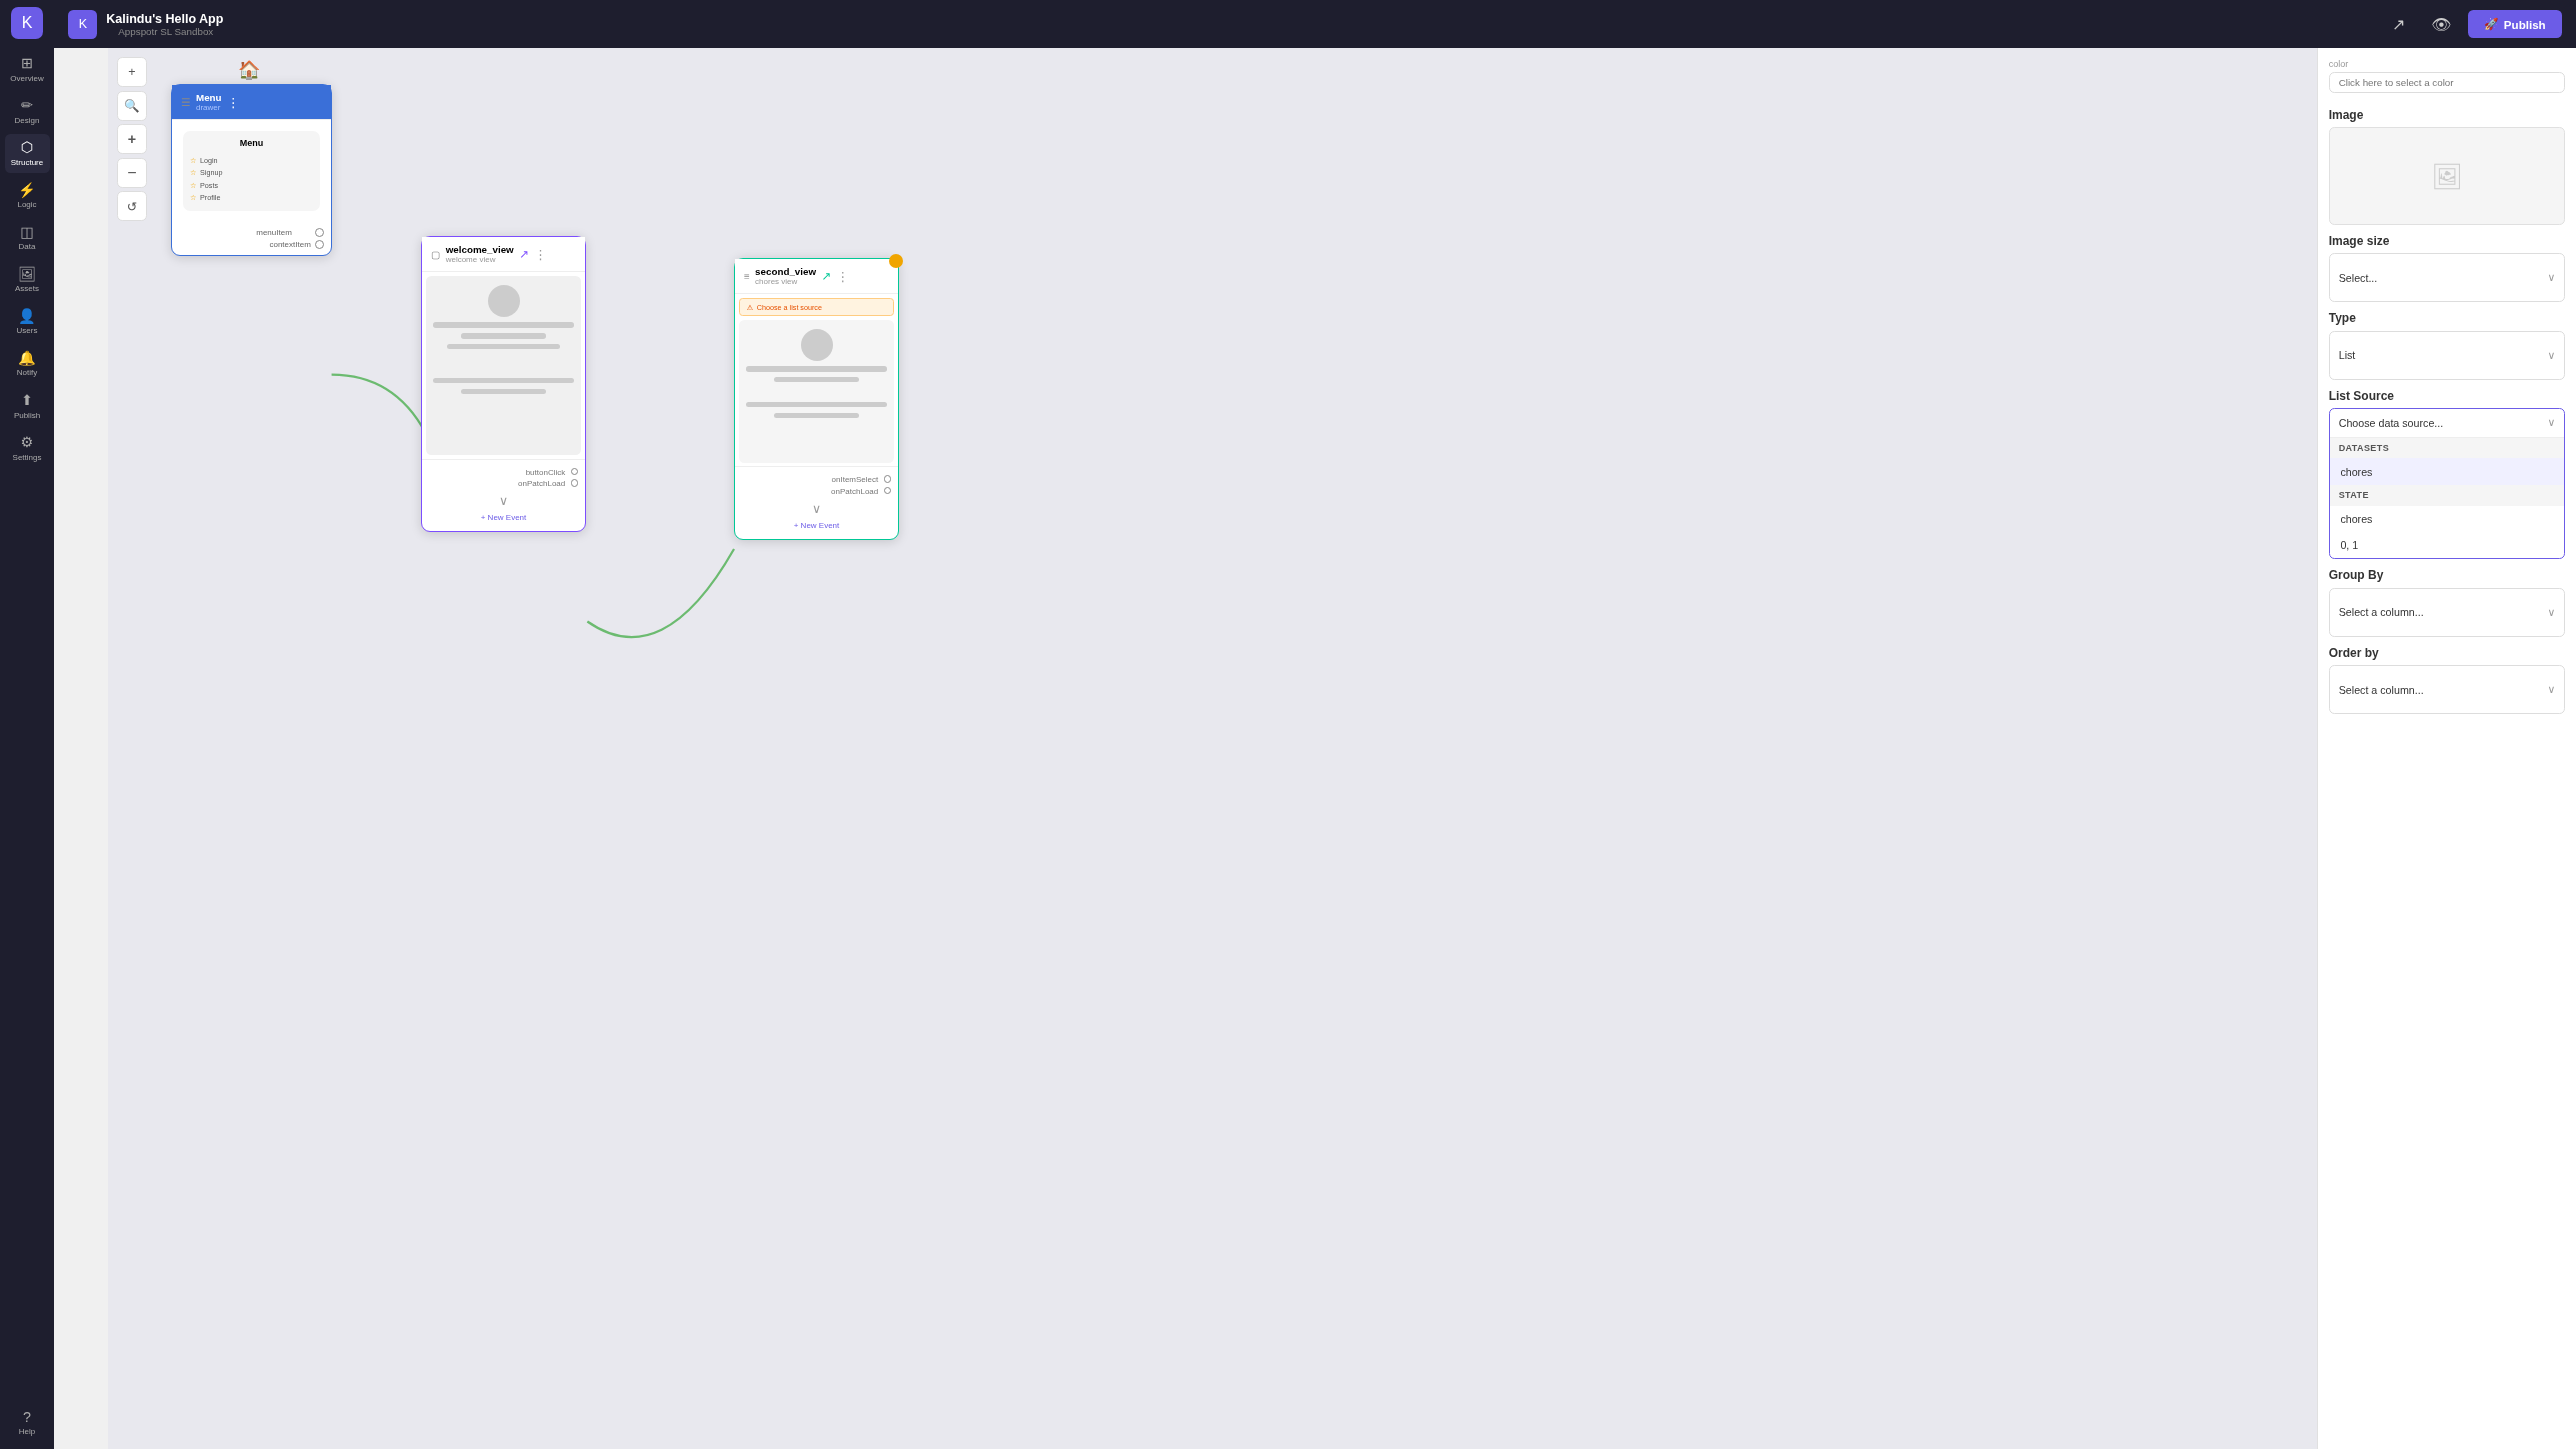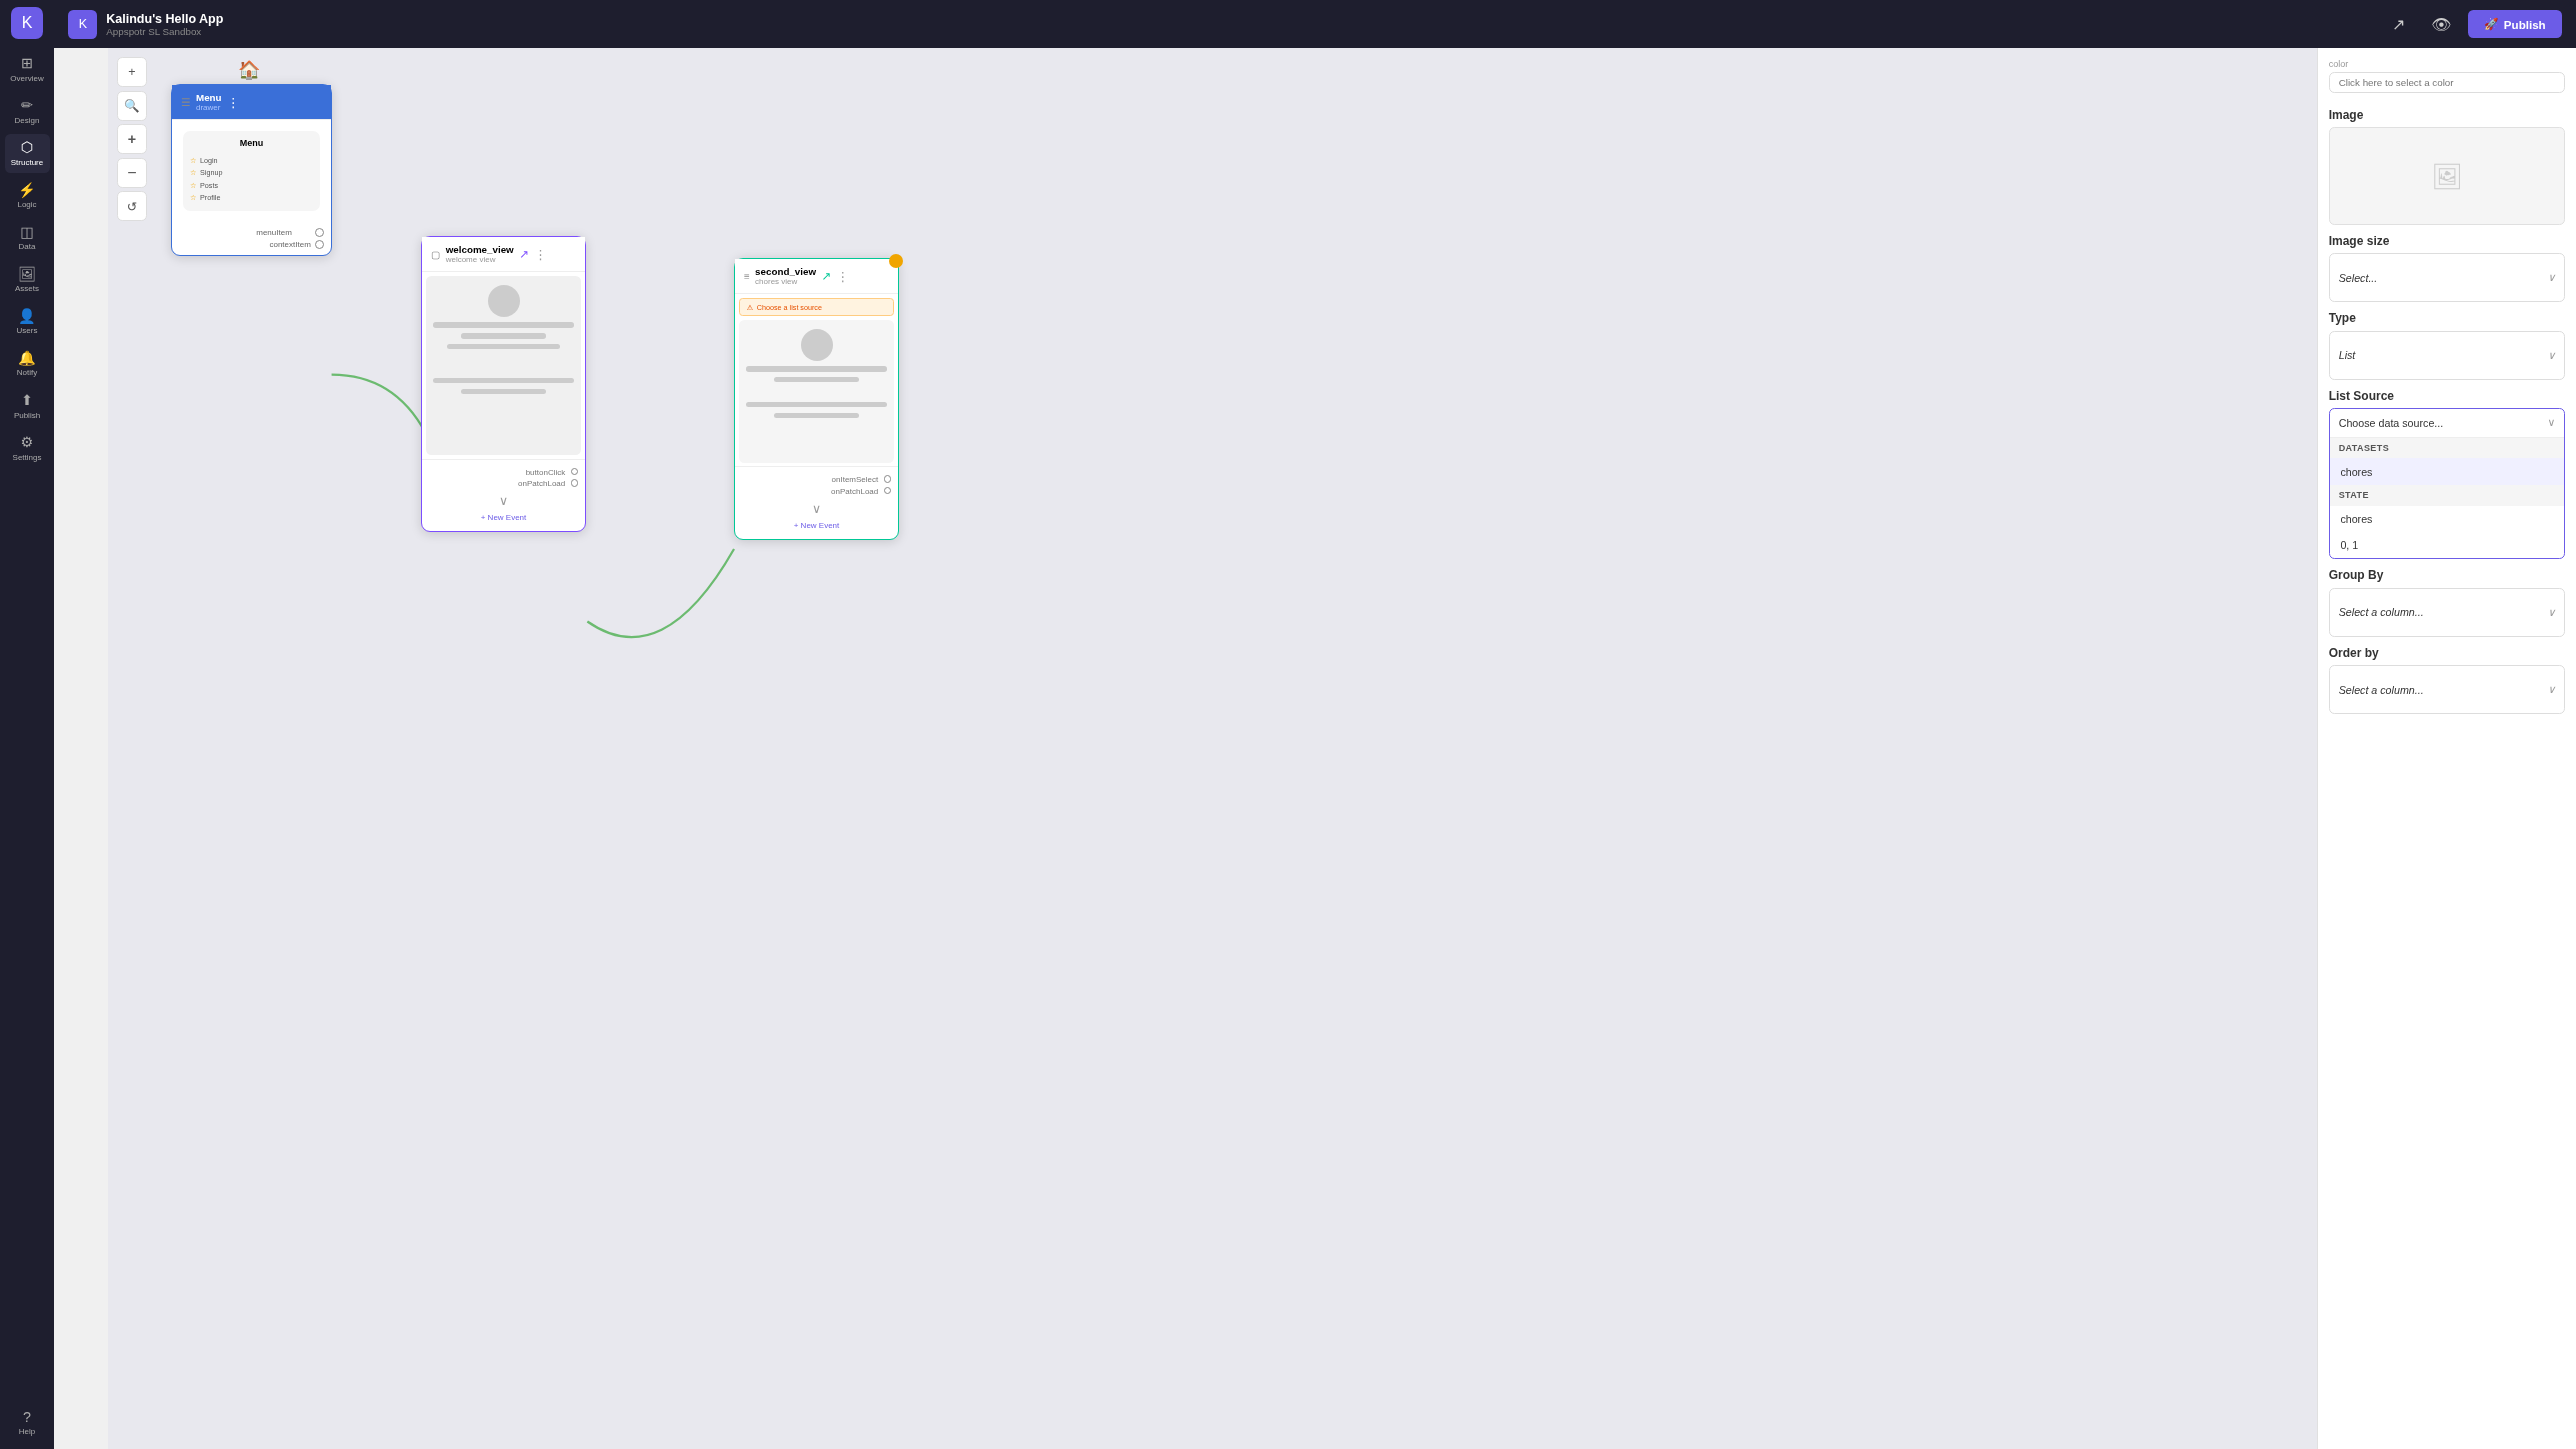--- a/index.html
+++ b/index.html
@@ -63,21 +63,21 @@
       border-radius: 5.4px;
       display: flex;
       align-items: center;
       justify-content: center;
       color: white;
       font-size: 12.5px;
       margin-right: 9px;
     }
     .topbar-title { color: white; }
     .topbar-title .app-name { font-weight: 600; font-size: 12.5px; }
-    .topbar-title .app-sub { font-size: 9.8px; color: #888; }
+    .topbar-title .app-sub { font-size: 9.8px; color: #888; margin-left: 12px; }
     .topbar-actions { margin-left: auto; display: flex; align-items: center; gap: 10.7px; }
     .topbar-icon-btn {
       width: 32px; height: 32px;
       border-radius: 5.4px;
       background: transparent;
       border: none;
       cursor: pointer;
       color: #ccc;
       display: flex; align-items: center; justify-content: center;
       font-size: 16px;
@@ -360,21 +360,20 @@
       border-radius: 5.4px;
       padding: 17px 9px;
       font-size: 10.7px;
       color: #333;
       background: white;
       cursor: pointer;
       display: flex;
       align-items: center;
       justify-content: space-between;
       margin-bottom: 9px;
-      font-style: italic;
     }
 
     .dropdown-menu {
       border: 0.9px solid #6c5ce7;
       border-radius: 5.4px;
       overflow: hidden;
       margin-bottom: 9px;
     }
     .dropdown-input {
       width: 100%;

